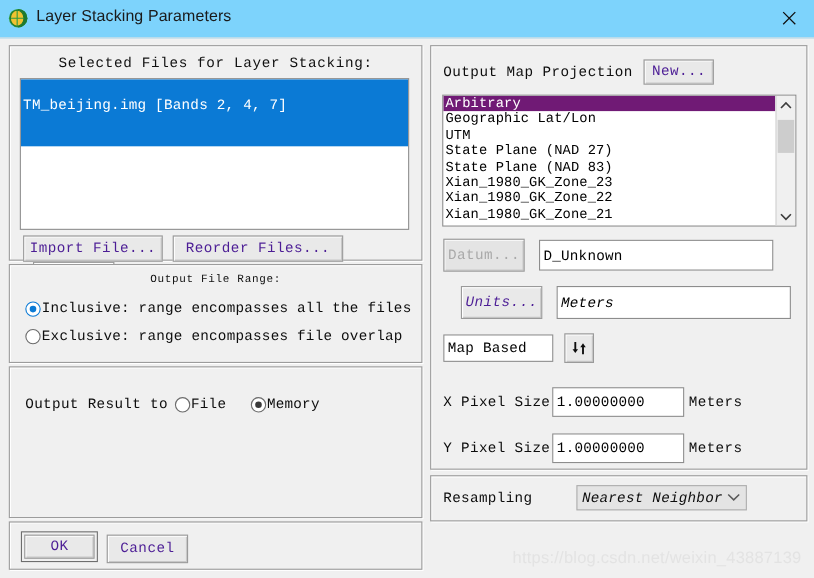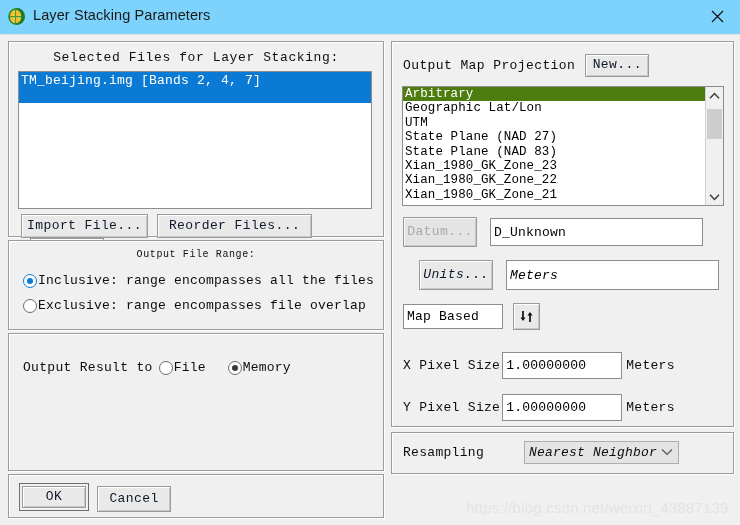--- a/index.html
+++ b/index.html
@@ -43,31 +43,31 @@
   .p-files{left:8px;top:41px;width:374px;height:194px;}
   .files-label{
     position:absolute;left:0;top:8px;width:374px;text-align:center;
     font-size:13px;color:#101010;letter-spacing:.6px;
   }
   .files-list{
     position:absolute;left:9px;top:29px;width:352px;height:136px;
     background:#ffffff;border:1px solid #8d8d8d;overflow:hidden;
   }
   .files-item{
-    height:31px;line-height:17px;padding:0 2px;
+    height:31px;line-height:17px;padding:15px 2px;
     font-size:13px;letter-spacing:.2px;white-space:nowrap;color:#000;
   }
   .files-item.sel{background:#0b7ad5;color:#ffffff;}
   .files-btns{position:absolute;left:12px;top:172px;}
   .btn{
     display:inline-block;background:#e9e9e9;
     border:1px solid #9a9a9a;
     box-shadow:inset 1px 1px 0 #ffffff, inset -1px -1px 0 #c8c8c8;
     font-family:"Liberation Mono","DejaVu Sans Mono",monospace;
-    font-size:13px;color:#0f172a;letter-spacing:.4px;
+    font-size:13px;color:#4c1d95;letter-spacing:.4px;
     text-align:center;cursor:default;white-space:nowrap;
     padding:0;
   }
   .btn-import{width:125px;height:22px;line-height:21px;}
   .btn-reorder{width:153px;height:22px;line-height:21px;margin-left:9px;}
   .btn-delete{width:72px;height:22px;line-height:21px;margin-left:9px;}
 
   .p-range{left:8px;top:240px;width:374px;height:88px;}
   .range-label{
     position:absolute;left:0;top:8px;width:374px;text-align:center;
@@ -116,21 +116,21 @@
 
   .proj-list{
     position:absolute;left:10px;top:44px;width:320px;height:118px;
     background:#ffffff;border:1px solid #8d8d8d;display:flex;overflow:hidden;
   }
   .proj-items{flex:1 1 auto;overflow:hidden;}
   .proj-item{
     height:14.4px;line-height:14.4px;padding:0 2px;
     font-size:12.5px;letter-spacing:.1px;white-space:nowrap;color:#000;
   }
-  .proj-item.sel{background:#4d7c0f;color:#ffffff;}
+  .proj-item.sel{background:#701a75;color:#ffffff;}
   .scrollbar{
     width:17px;flex:0 0 auto;background:#f0f0f0;border-left:1px solid #d2d2d2;
     position:relative;cursor:default;
   }
   .sb-arrow{
     position:absolute;left:0;width:17px;height:17px;
     display:flex;align-items:center;justify-content:center;
   }
   .sb-up{top:0;}
   .sb-down{bottom:0;}

